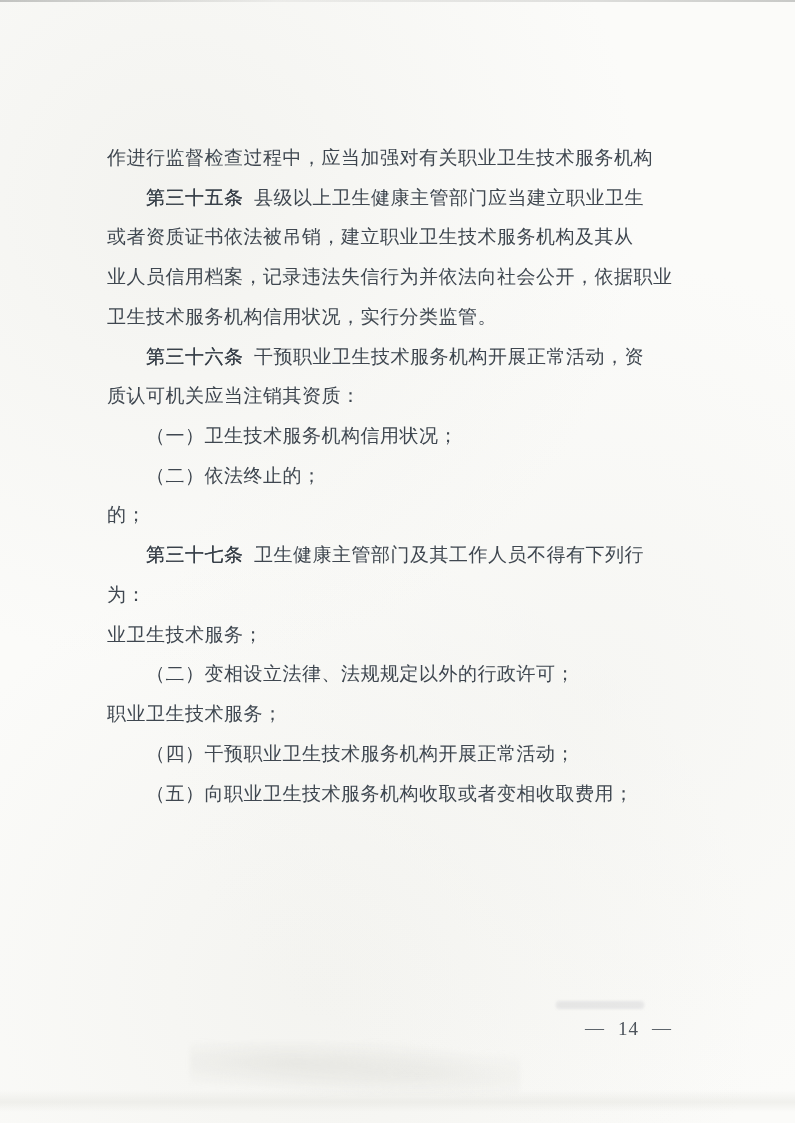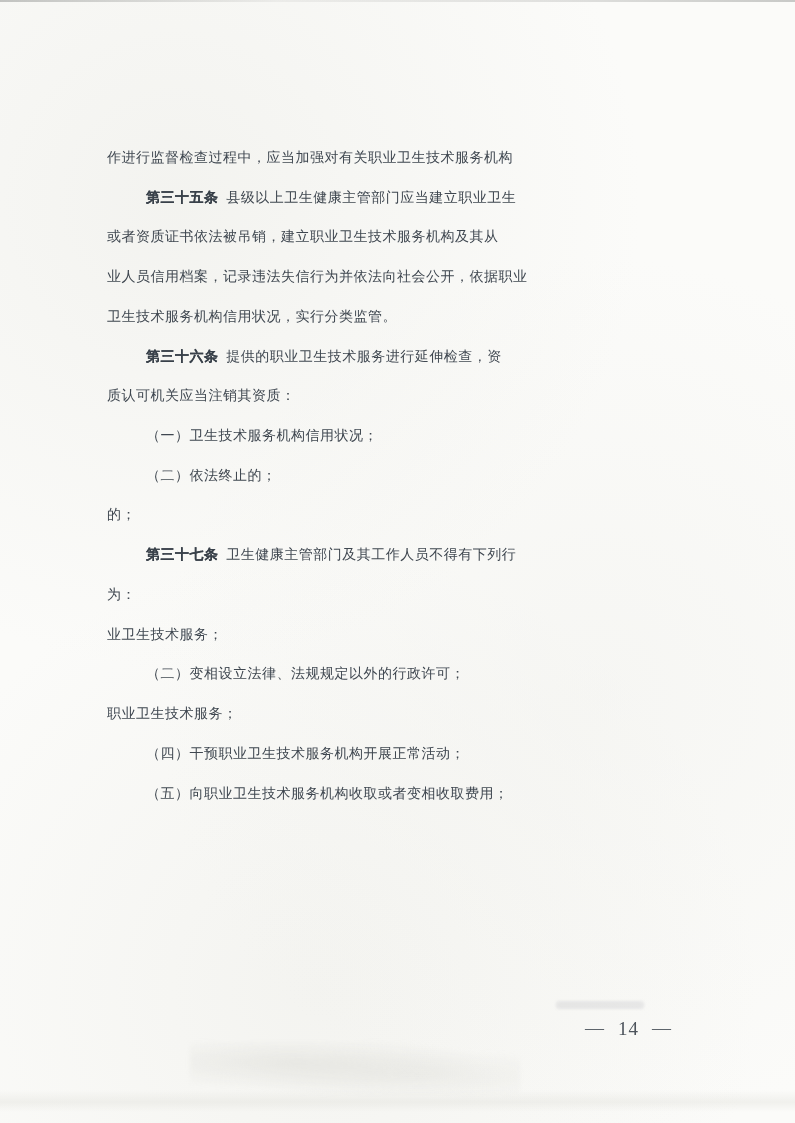--- a/index.html
+++ b/index.html
@@ -43,27 +43,27 @@
   #body-lines {
     position: absolute;
     left: 107px;
     top: 138px;
     width: 660px;
   }
   .line {
     height: 39.73px;
     line-height: 39.73px;
     white-space: nowrap;
-    font-size: 14px;
+    font-size: 19px;
     letter-spacing: 0.5px;
     color: #3f4750;
   }
   .line.ind { padding-left: 39px; }
   .seg.b {
-    font-weight: 700;
+    font-weight: 400;
     color: #39414a;
     margin-right: 0.55em;
     text-shadow: 0 0 0.4px #39414a;
   }
   #page-number {
     position: absolute;
     top: 1016px;
     right: 123px;
     height: 26px;
     display: flex;
@@ -101,21 +101,21 @@
 <body>
 
 <div id="page" style="background-color: rgb(251, 251, 249);">
 
   <div id="body-lines" style="color: rgb(63, 71, 80);">
       <div class="line"><span class="seg">作进行监督检查过程中，应当加强对有关职业卫生技术服务机构</span></div>
       <div class="line ind"><span class="seg b">第三十五条</span><span class="seg">县级以上卫生健康主管部门应当建立职业卫生</span></div>
       <div class="line"><span class="seg">或者资质证书依法被吊销，建立职业卫生技术服务机构及其从</span></div>
       <div class="line"><span class="seg">业人员信用档案，记录违法失信行为并依法向社会公开，依据职业</span></div>
       <div class="line"><span class="seg">卫生技术服务机构信用状况，实行分类监管。</span></div>
-      <div class="line ind"><span class="seg b">第三十六条</span><span class="seg">提供的职业卫生技术服务进行延伸检查，资</span></div>
+      <div class="line ind"><span class="seg b">第三十六条</span><span class="seg">干预职业卫生技术服务机构开展正常活动，资</span></div>
       <div class="line"><span class="seg">质认可机关应当注销其资质：</span></div>
       <div class="line ind"><span class="seg">（一）卫生技术服务机构信用状况；</span></div>
       <div class="line ind"><span class="seg">（二）依法终止的；</span></div>
       <div class="line"><span class="seg">的；</span></div>
       <div class="line ind"><span class="seg b">第三十七条</span><span class="seg">卫生健康主管部门及其工作人员不得有下列行</span></div>
       <div class="line"><span class="seg">为：</span></div>
       <div class="line"><span class="seg">业卫生技术服务；</span></div>
       <div class="line ind"><span class="seg">（二）变相设立法律、法规规定以外的行政许可；</span></div>
       <div class="line"><span class="seg">职业卫生技术服务；</span></div>
       <div class="line ind"><span class="seg">（四）干预职业卫生技术服务机构开展正常活动；</span></div>

